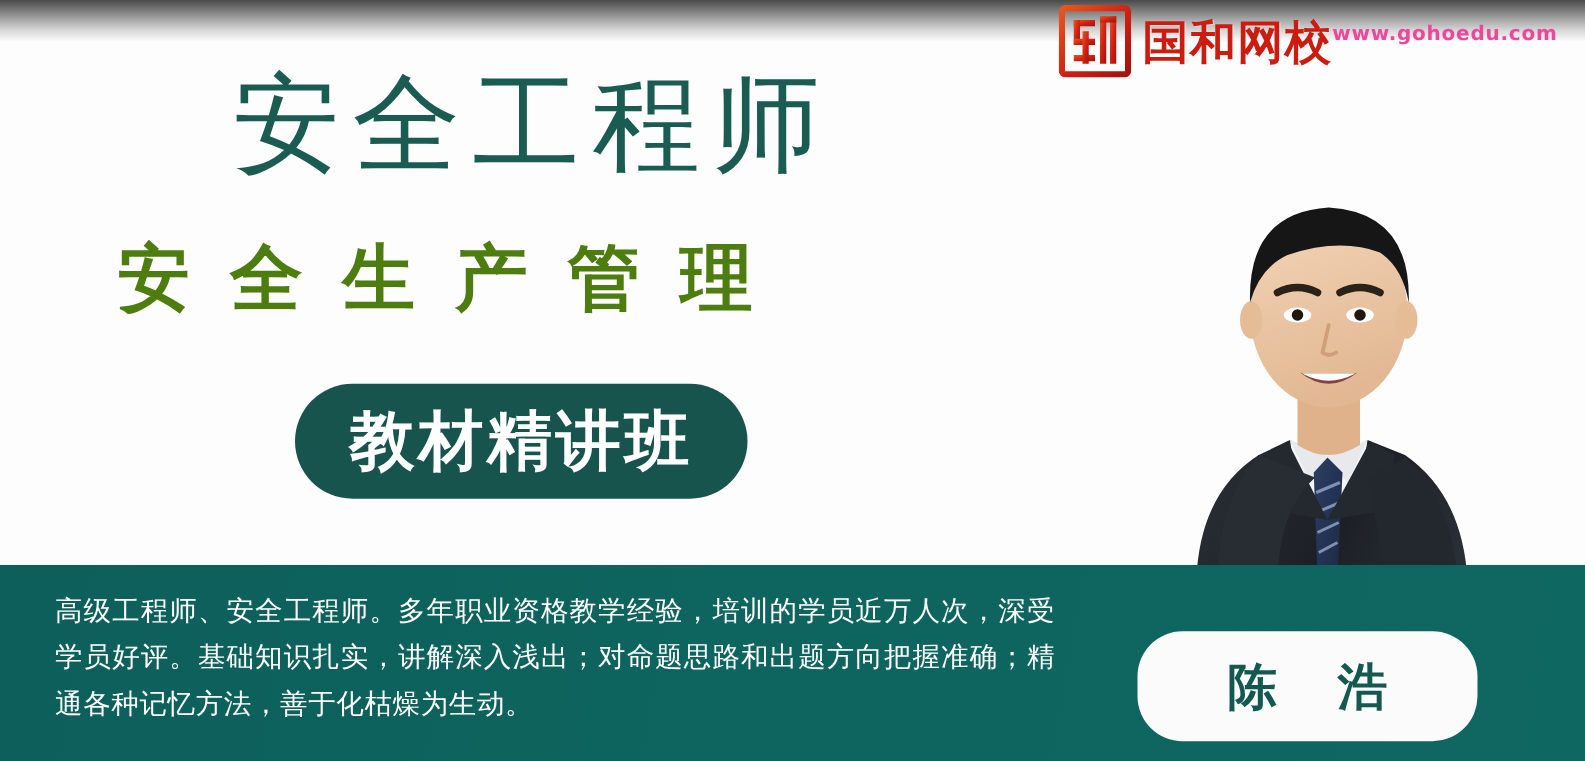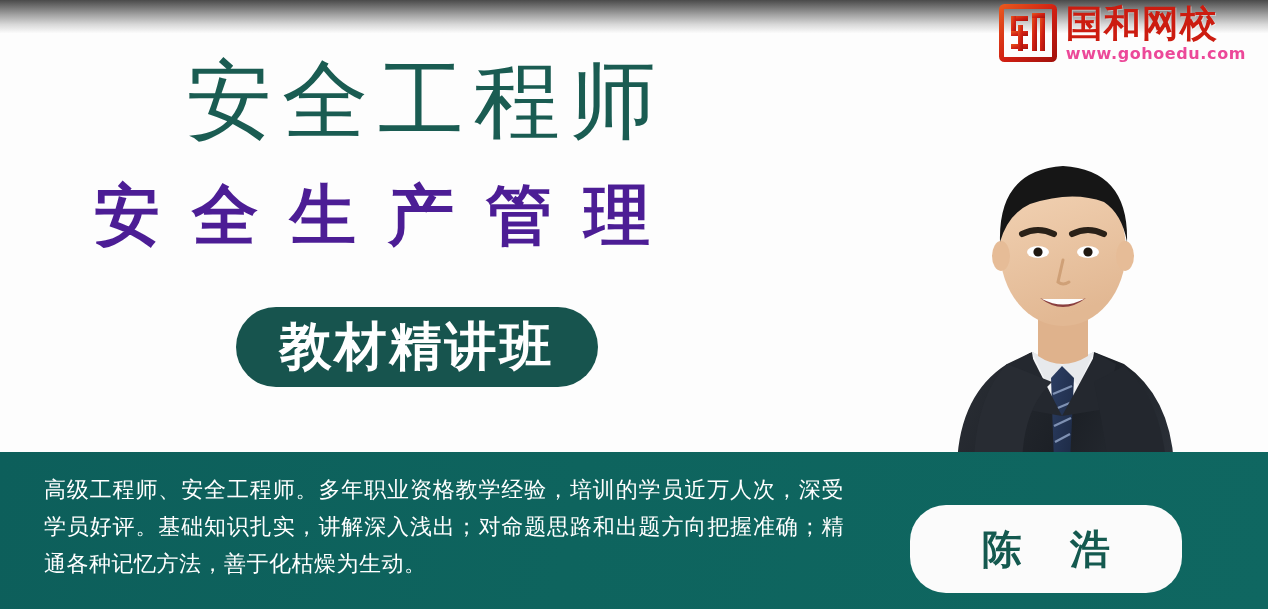--- a/index.html
+++ b/index.html
@@ -54,21 +54,20 @@
     z-index: 20;
   }
   .brand-mark {
     width: 58px;
     height: 58px;
     margin-right: 9px;
     flex: none;
   }
   .brand-text {
     display: flex;
-    flex-direction: column;
     align-items: flex-start;
     line-height: 1;
   }
   .brand-name {
     font-size: 37px;
     font-weight: bold;
     color: #cc1c10;
     letter-spacing: 1px;
     text-shadow: 1px 1px 0 rgba(255,255,255,.4);
     white-space: nowrap;
@@ -90,38 +89,38 @@
     font-size: 86px;
     font-weight: normal;
     color: #1a5c52;
     letter-spacing: 10px;
     line-height: 1.08;
     white-space: nowrap;
     z-index: 10;
   }
   .title-sub {
     position: absolute;
-    top: 180px;
+    top: 191px;
     left: 94px;
-    font-size: 66px;
-    font-weight: bold;
-    color: #4c1d95;
+    font-size: 58px;
+    font-weight: bold;
+    color: #4d7c0f;
     letter-spacing: 32px;
     line-height: 1.1;
     white-space: nowrap;
     z-index: 10;
   }
 
   
   .course-pill {
     position: absolute;
     top: 307px;
     left: 236px;
     width: 362px;
-    height: 80px;
+    height: 92px;
     border-radius: 46px;
     background: #17544e;
     display: flex;
     align-items: center;
     justify-content: center;
     z-index: 10;
   }
   .course-pill-label {
     font-size: 52px;
     font-weight: bold;

